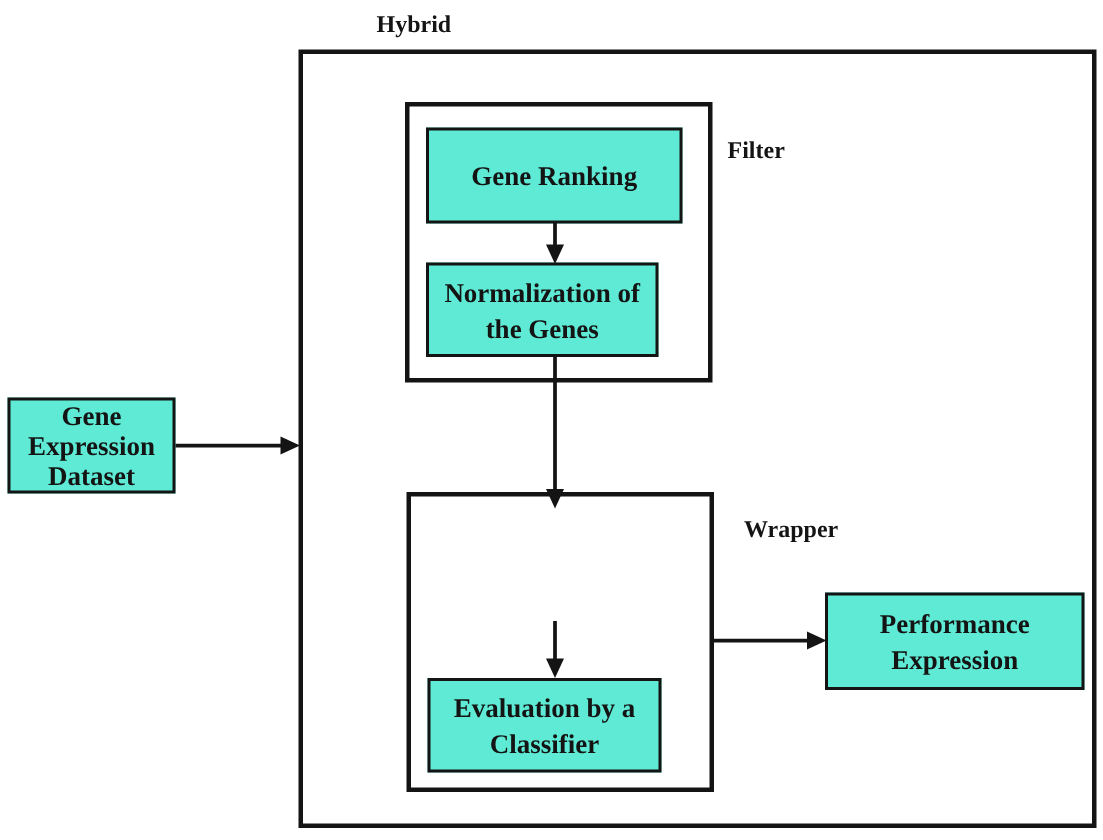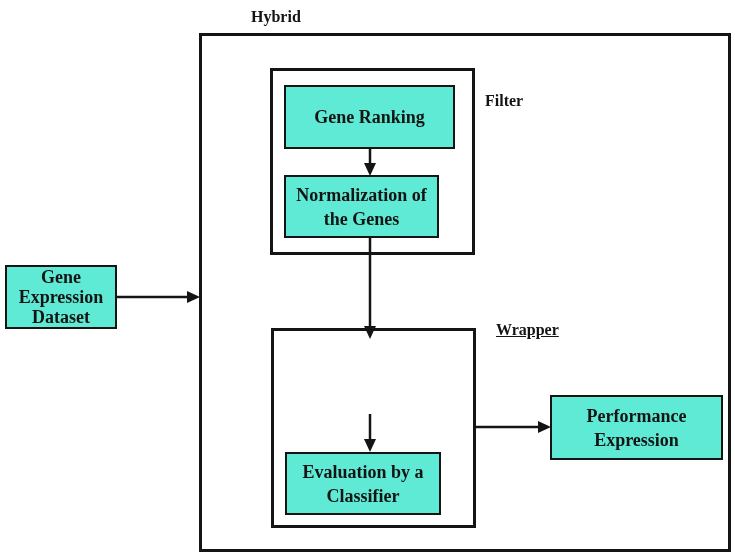--- a/index.html
+++ b/index.html
@@ -57,21 +57,21 @@
   #filter-container { left: 270px; top: 68px;  width: 205px; height: 187px; }
   #wrapper-container{ left: 271px; top: 328px; width: 205px; height: 200px; }
   #gene-ranking     { left: 284px; top: 85px;  width: 171px; height: 64px; }
   #normalization    { left: 284px; top: 175px; width: 155px; height: 63px; padding: 0 10px; }
   #initialize       { left: 285px; top: 338px; width: 171px; height: 77px; padding: 0 6px; }
   #evaluation       { left: 285px; top: 452px; width: 156px; height: 63px; padding: 0 14px; }
   #dataset          { left: 5px;   top: 265px; width: 112px; height: 64px; line-height: 20px; font-size: 18px; padding: 0 12px; }
   #performance      { left: 550px; top: 395px; width: 173px; height: 65px; padding: 0 14px; }
   #hybrid-label     { left: 251px; top: 6px; }
   #filter-label     { left: 485px; top: 74px; margin-top: 16px; }
-  #wrapper-label    { left: 496px; top: 319px; text-decoration: underline; }
+  #wrapper-label    { left: 496px; top: 343px; }
 </style>
 </head>
 <body>
 
 <div class="canvas">
 
   <div class="box outer" id="outer-box"></div>
   <div class="floating-label" id="hybrid-label">Hybrid</div>
 
   <div class="box container-box" id="filter-container"></div>

